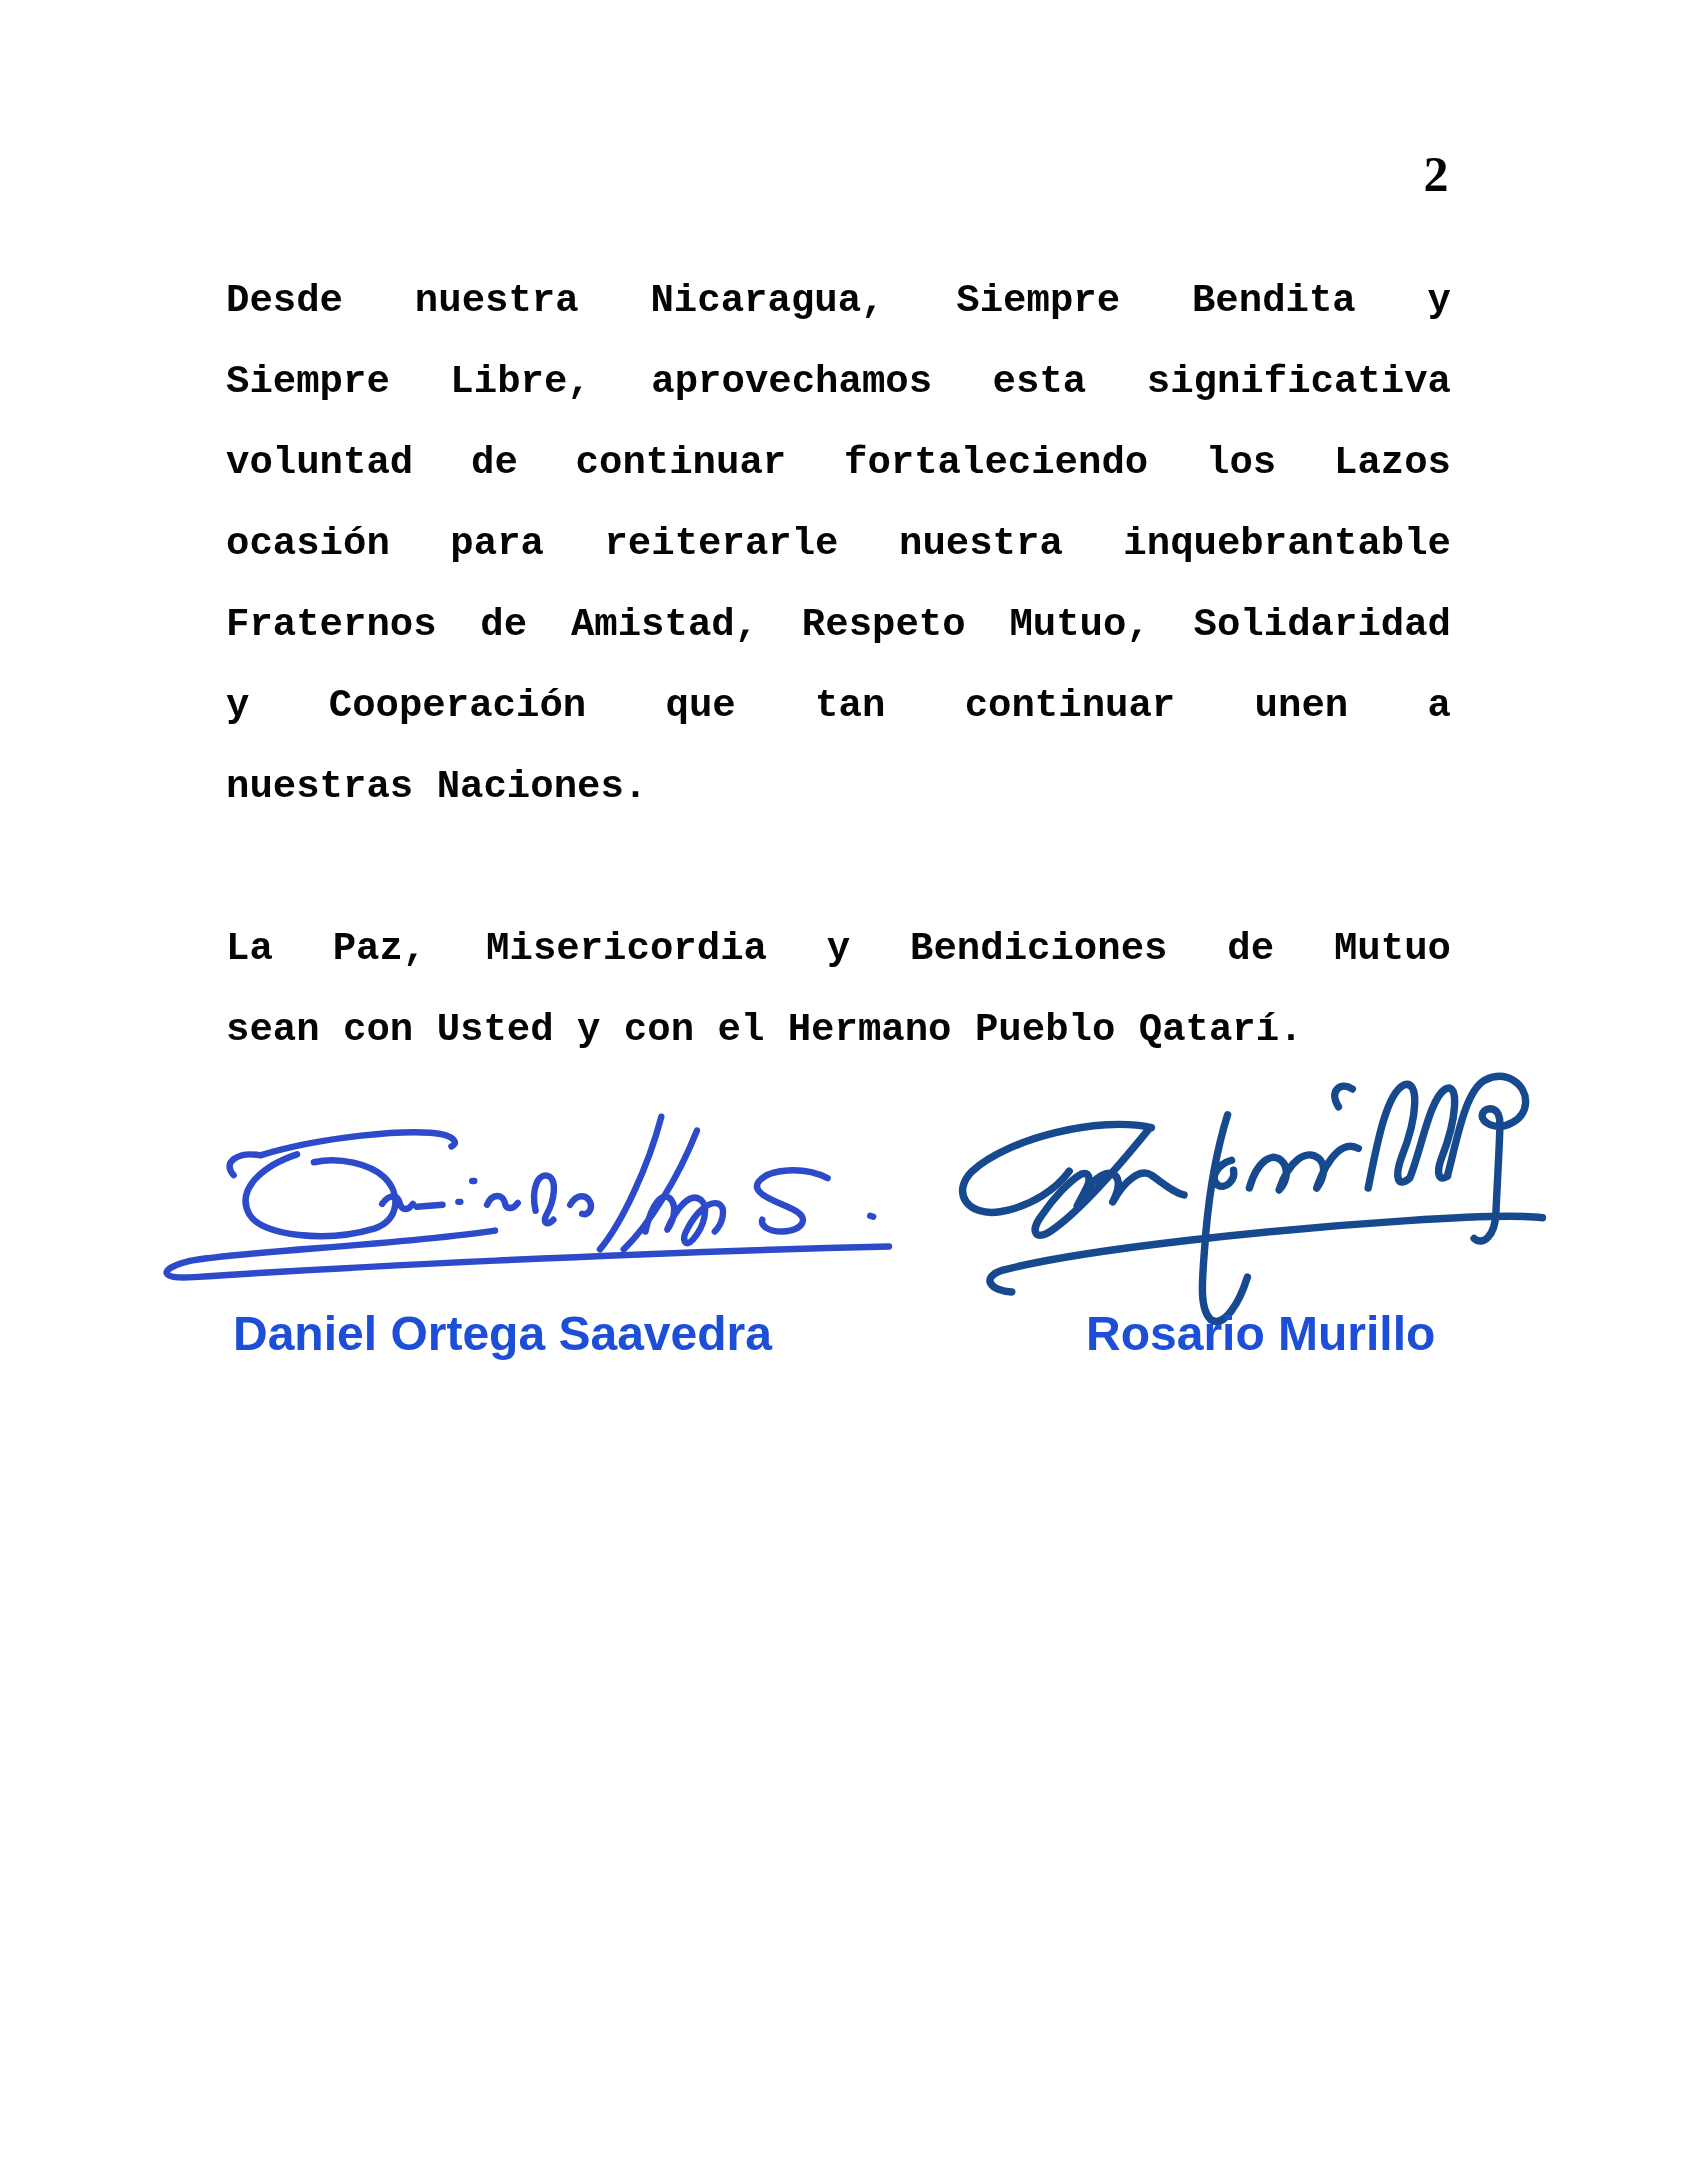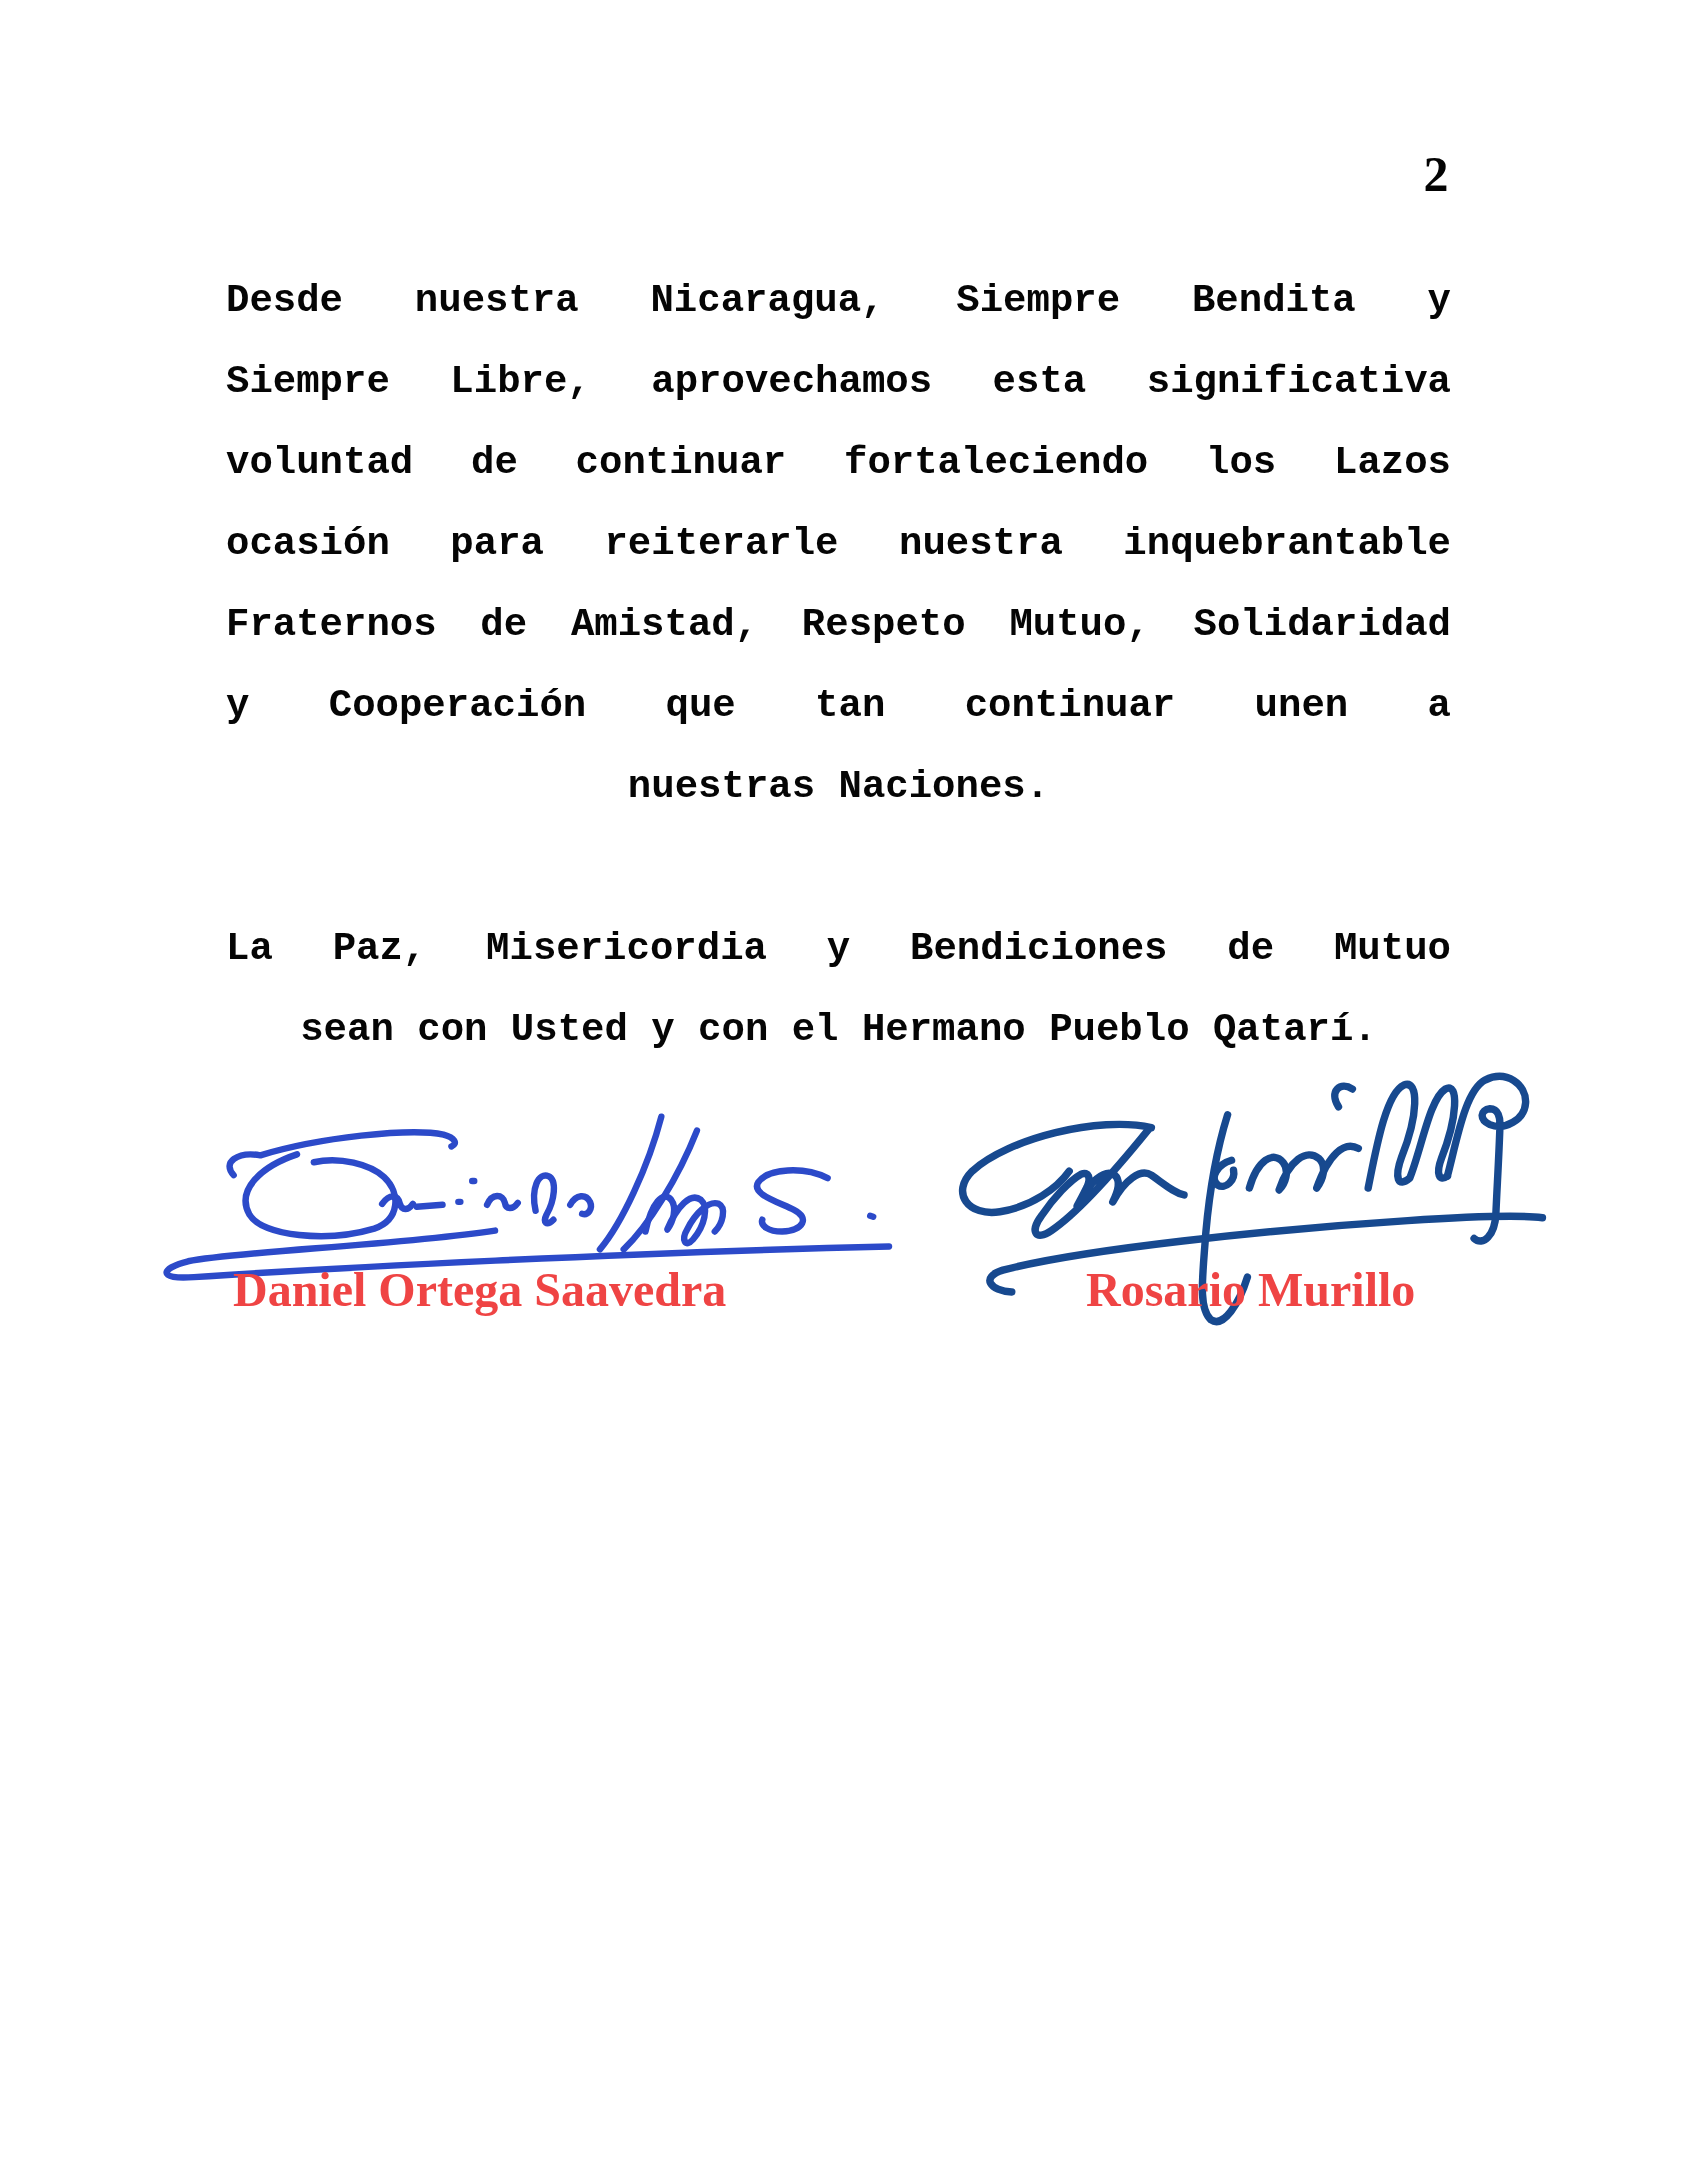--- a/index.html
+++ b/index.html
@@ -33,30 +33,31 @@
     font-size:39px;
     line-height:81px;
     white-space:normal;
     color:#050505;
   }
   .just{
     text-align:justify;
     
     text-align-last:justify;
   }
-  .plain{ text-align:center; }
+  .plain{ text-align:left; }
   #paragraph-2{ margin-top:81px; }
   .sig-name{
     position:absolute;
-    font-family:Liberation Serif, serif;
+    font-family:Liberation Sans, sans-serif;
     font-weight:bold;
     font-size:48px;
     line-height:51px;
-    color:#ef4444;
+    color:#1d4ed8;
     white-space:nowrap;
+    margin-top:44px;
   }
   #sig-name-left{ left:233px; top:1264px; }
   #sig-name-right{ left:1086px; top:1264px; }
   #signatures-svg{
     position:absolute;left:0;top:0;
     pointer-events:none;
   }
 </style>
 </head>
 <body>

